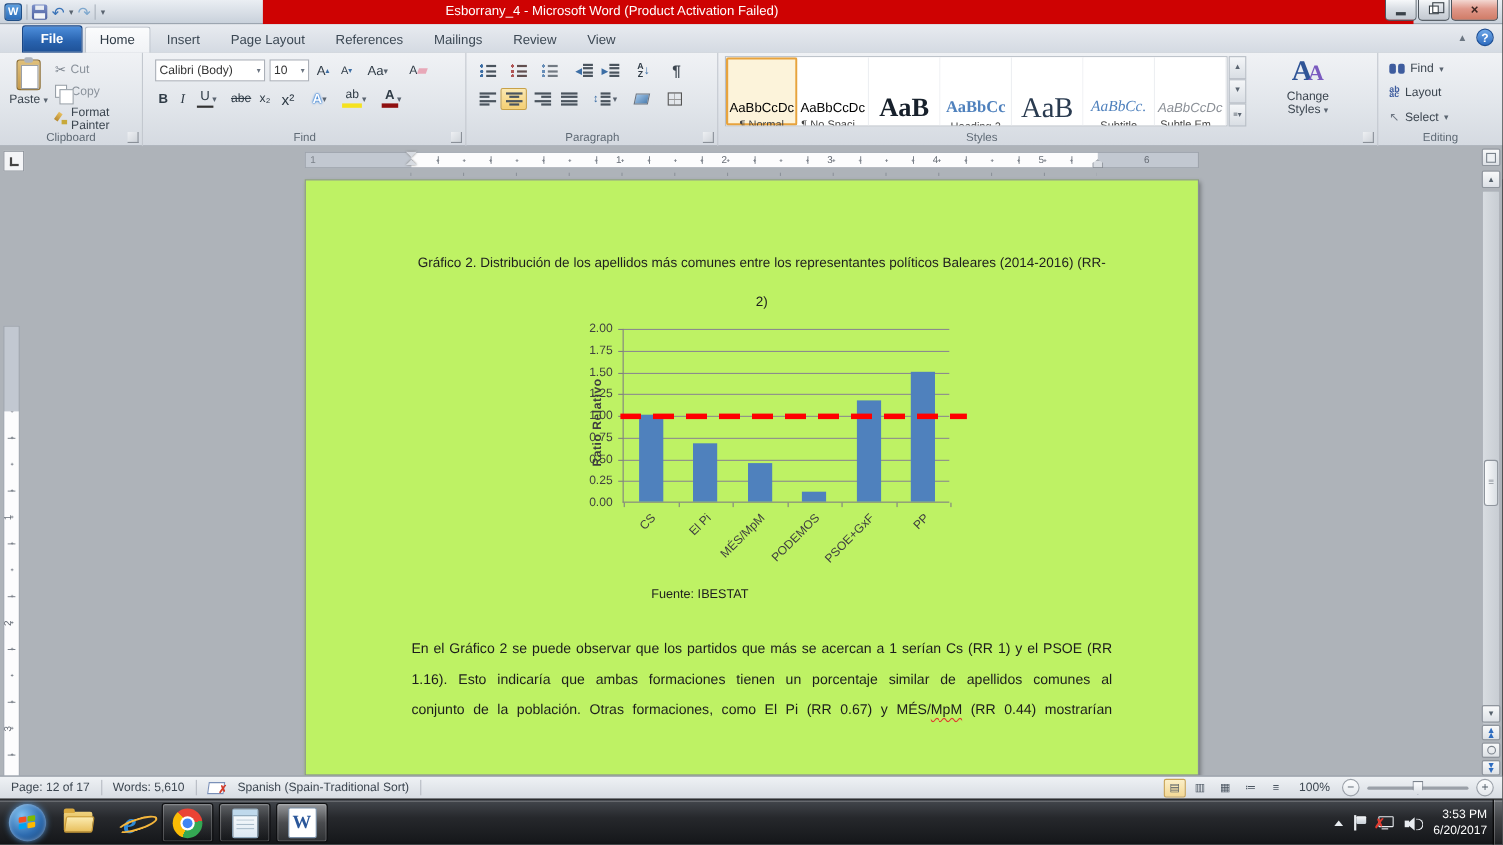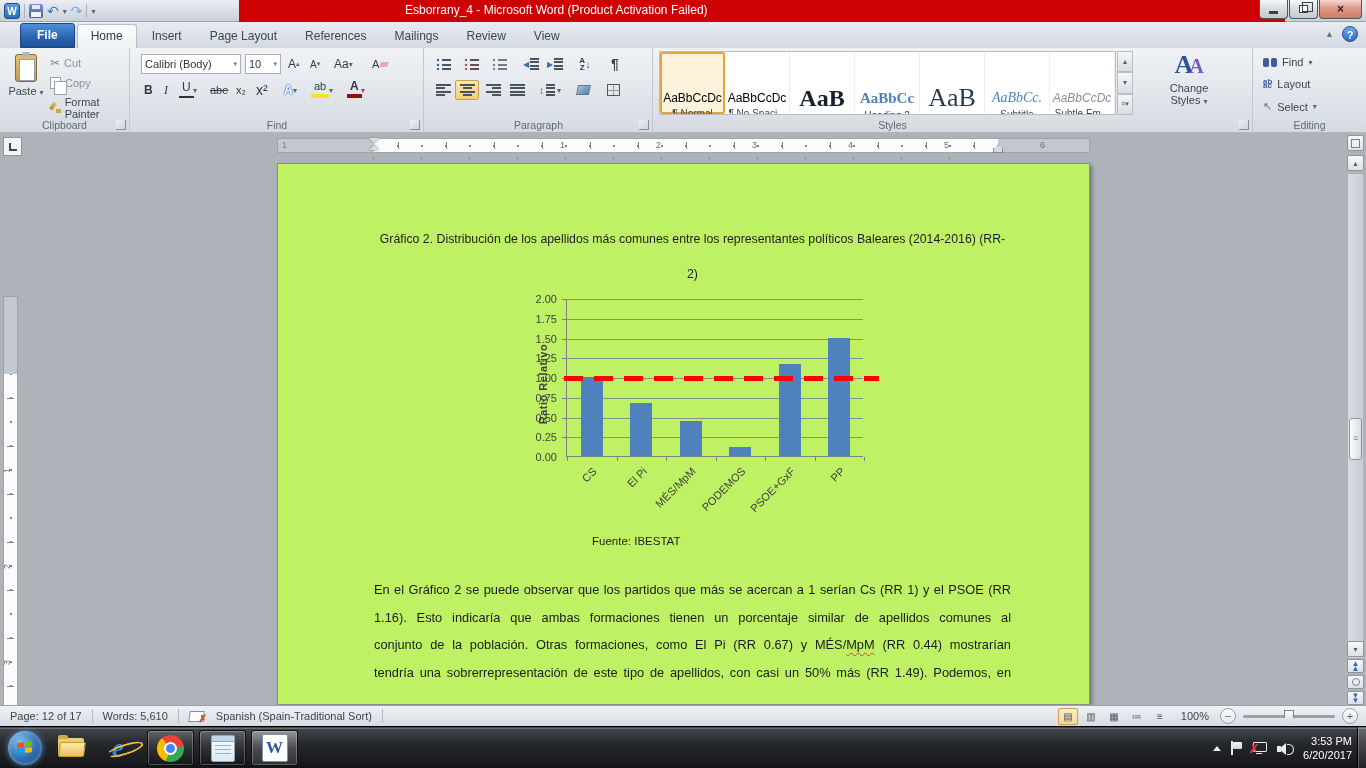--- a/index.html
+++ b/index.html
@@ -597,21 +597,20 @@
               <span>PP</span>
             </div>
           </div>
       </div>
 
       <div id="fuente">Fuente: IBESTAT</div>
       <div id="body-par">
           <div class="pline"><span>En el Gráfico 2 se puede observar que los partidos que más se acercan a 1 serían Cs (RR 1) y el PSOE (RR</span></div>
           <div class="pline"><span>1.16). Esto indicaría que ambas formaciones tienen un porcentaje similar de apellidos comunes al</span></div>
           <div class="pline"><span>conjunto de la población. Otras formaciones, como El Pi (RR 0.67) y MÉS/</span><span class="misspell">MpM</span><span> (RR 0.44) mostrarían</span></div>
-          <div class="pline"><span>tendría una sobrerrepresentación de este tipo de apellidos, con casi un 50% más (RR 1.49). Podemos, en</span></div>
         </div>
     </div>
   </div>
 
   <div id="vscroll">
     <div class="sc-btn" style="top:0;">
         <span style="width:9px;height:9px;border:1px solid #7A828C;background:#EDF0F3;"></span>
       </div>
     <div class="sc-btn" style="top:20px;">▲</div>
     <div id="sc-track">

